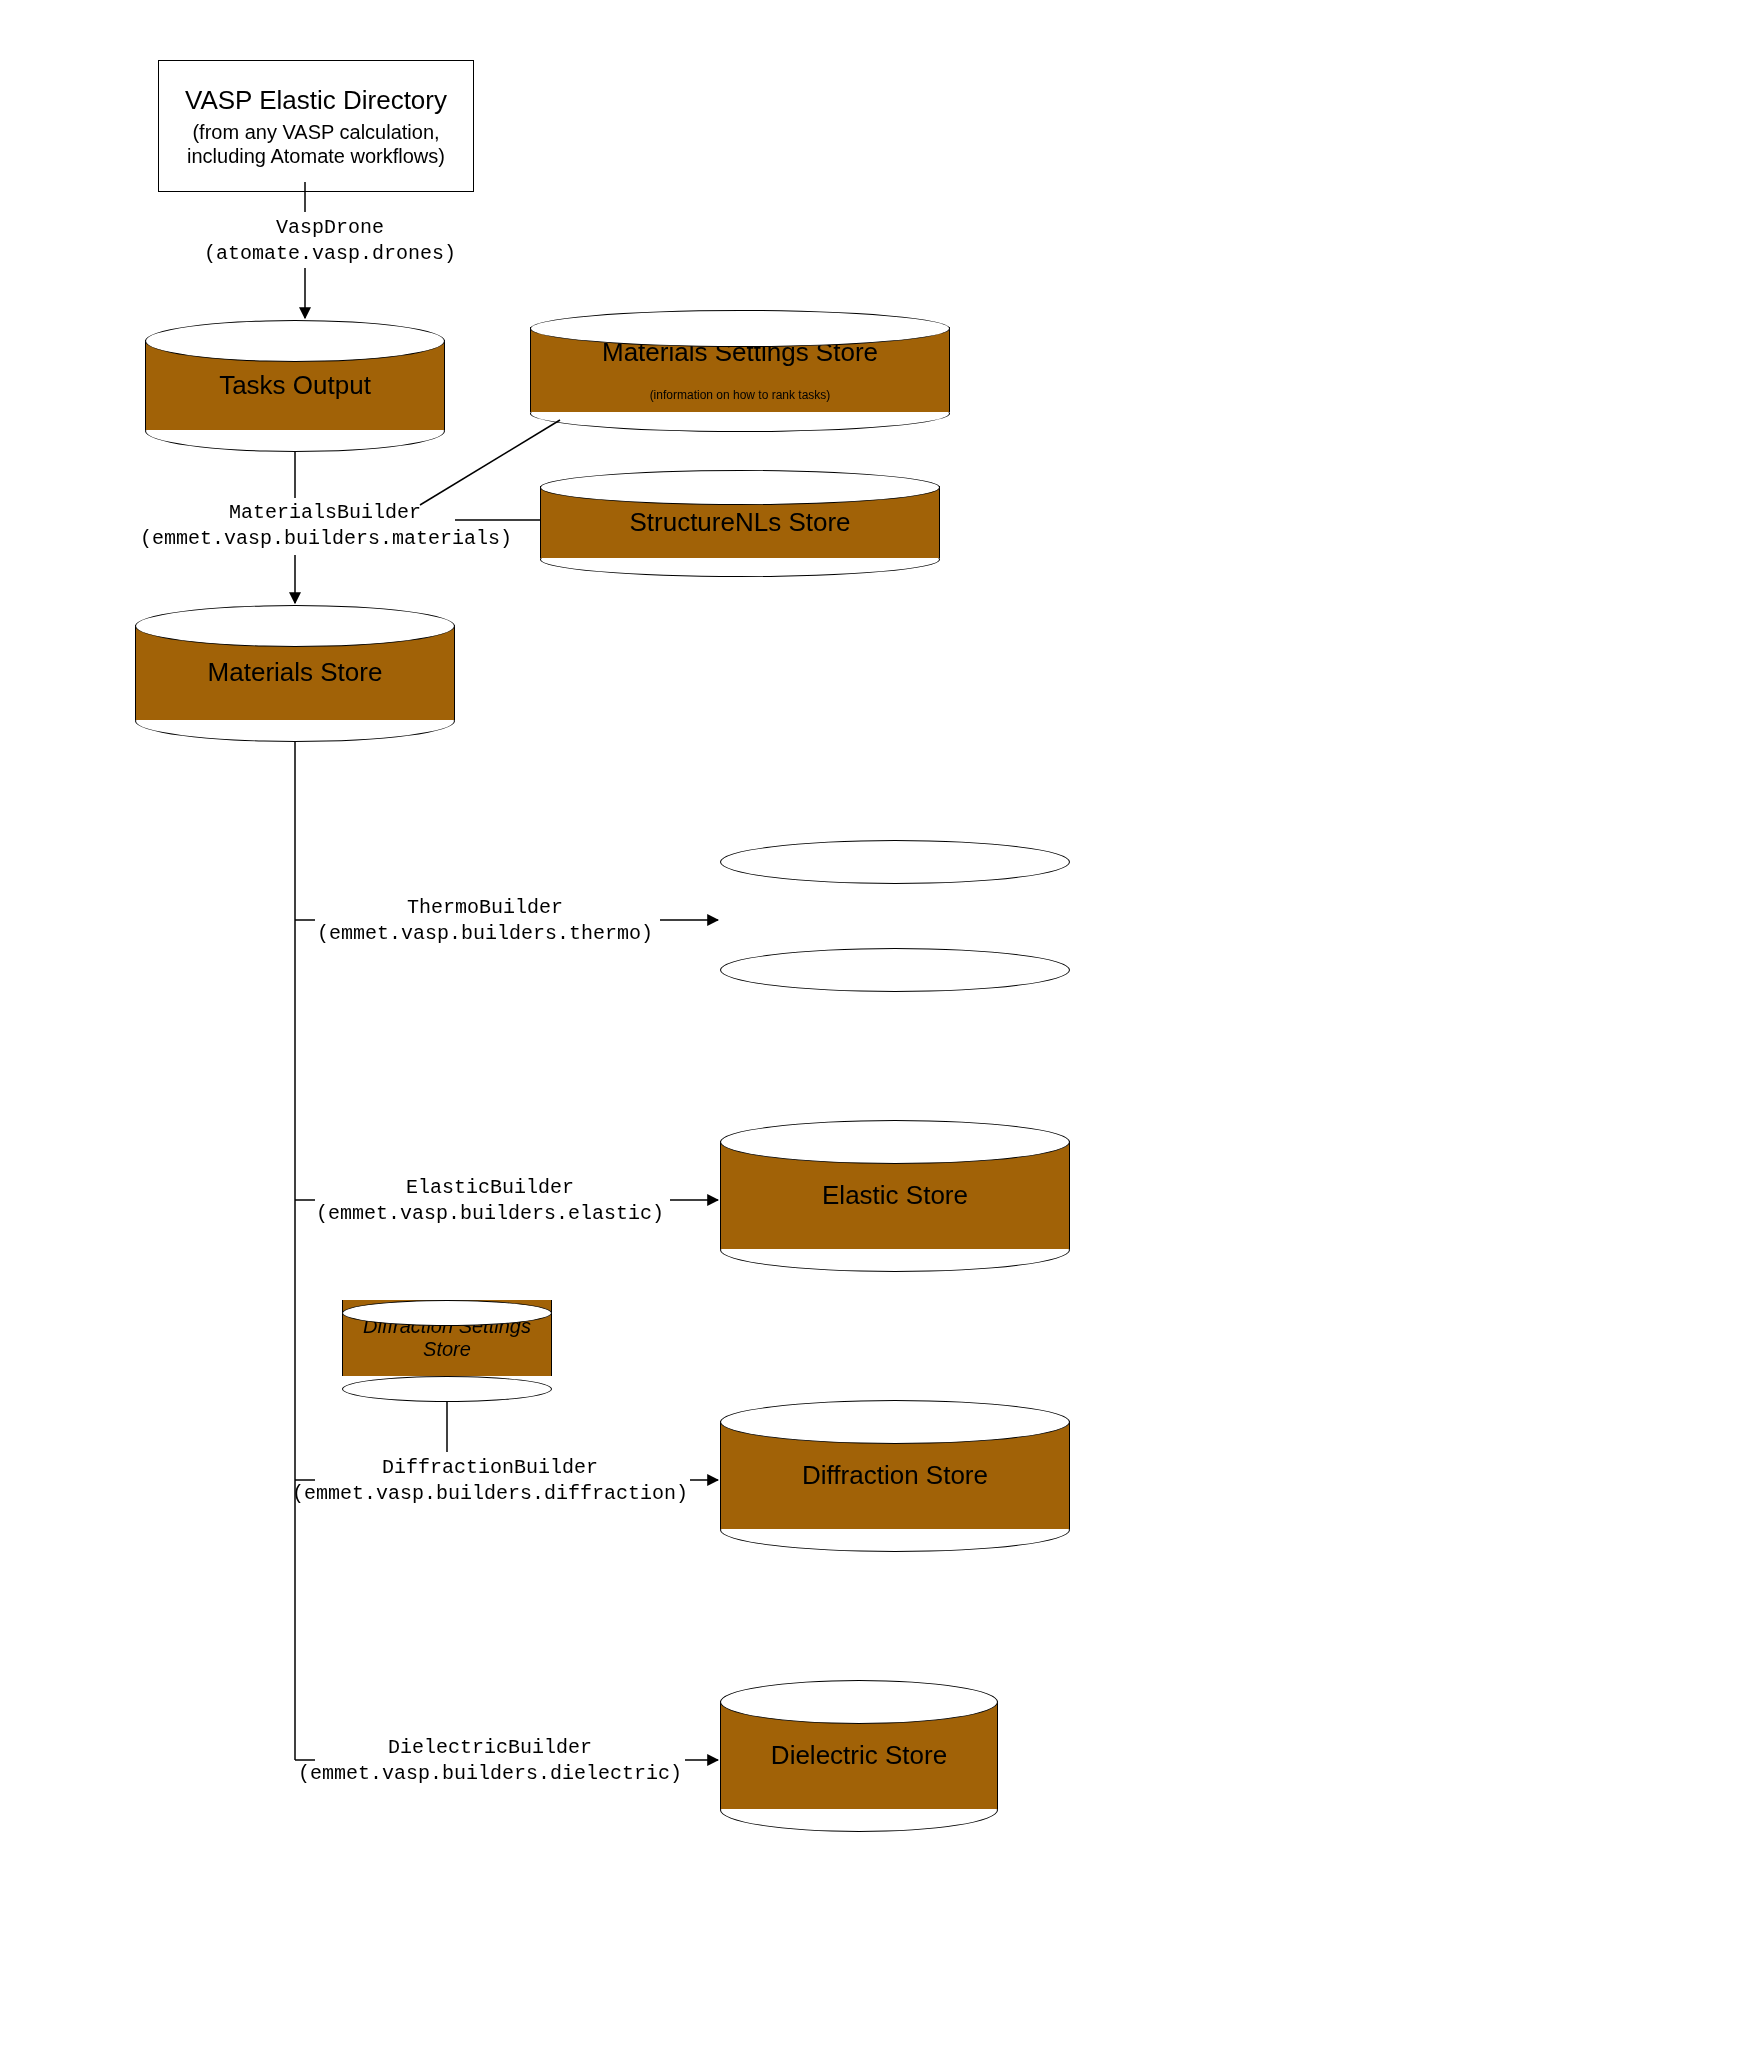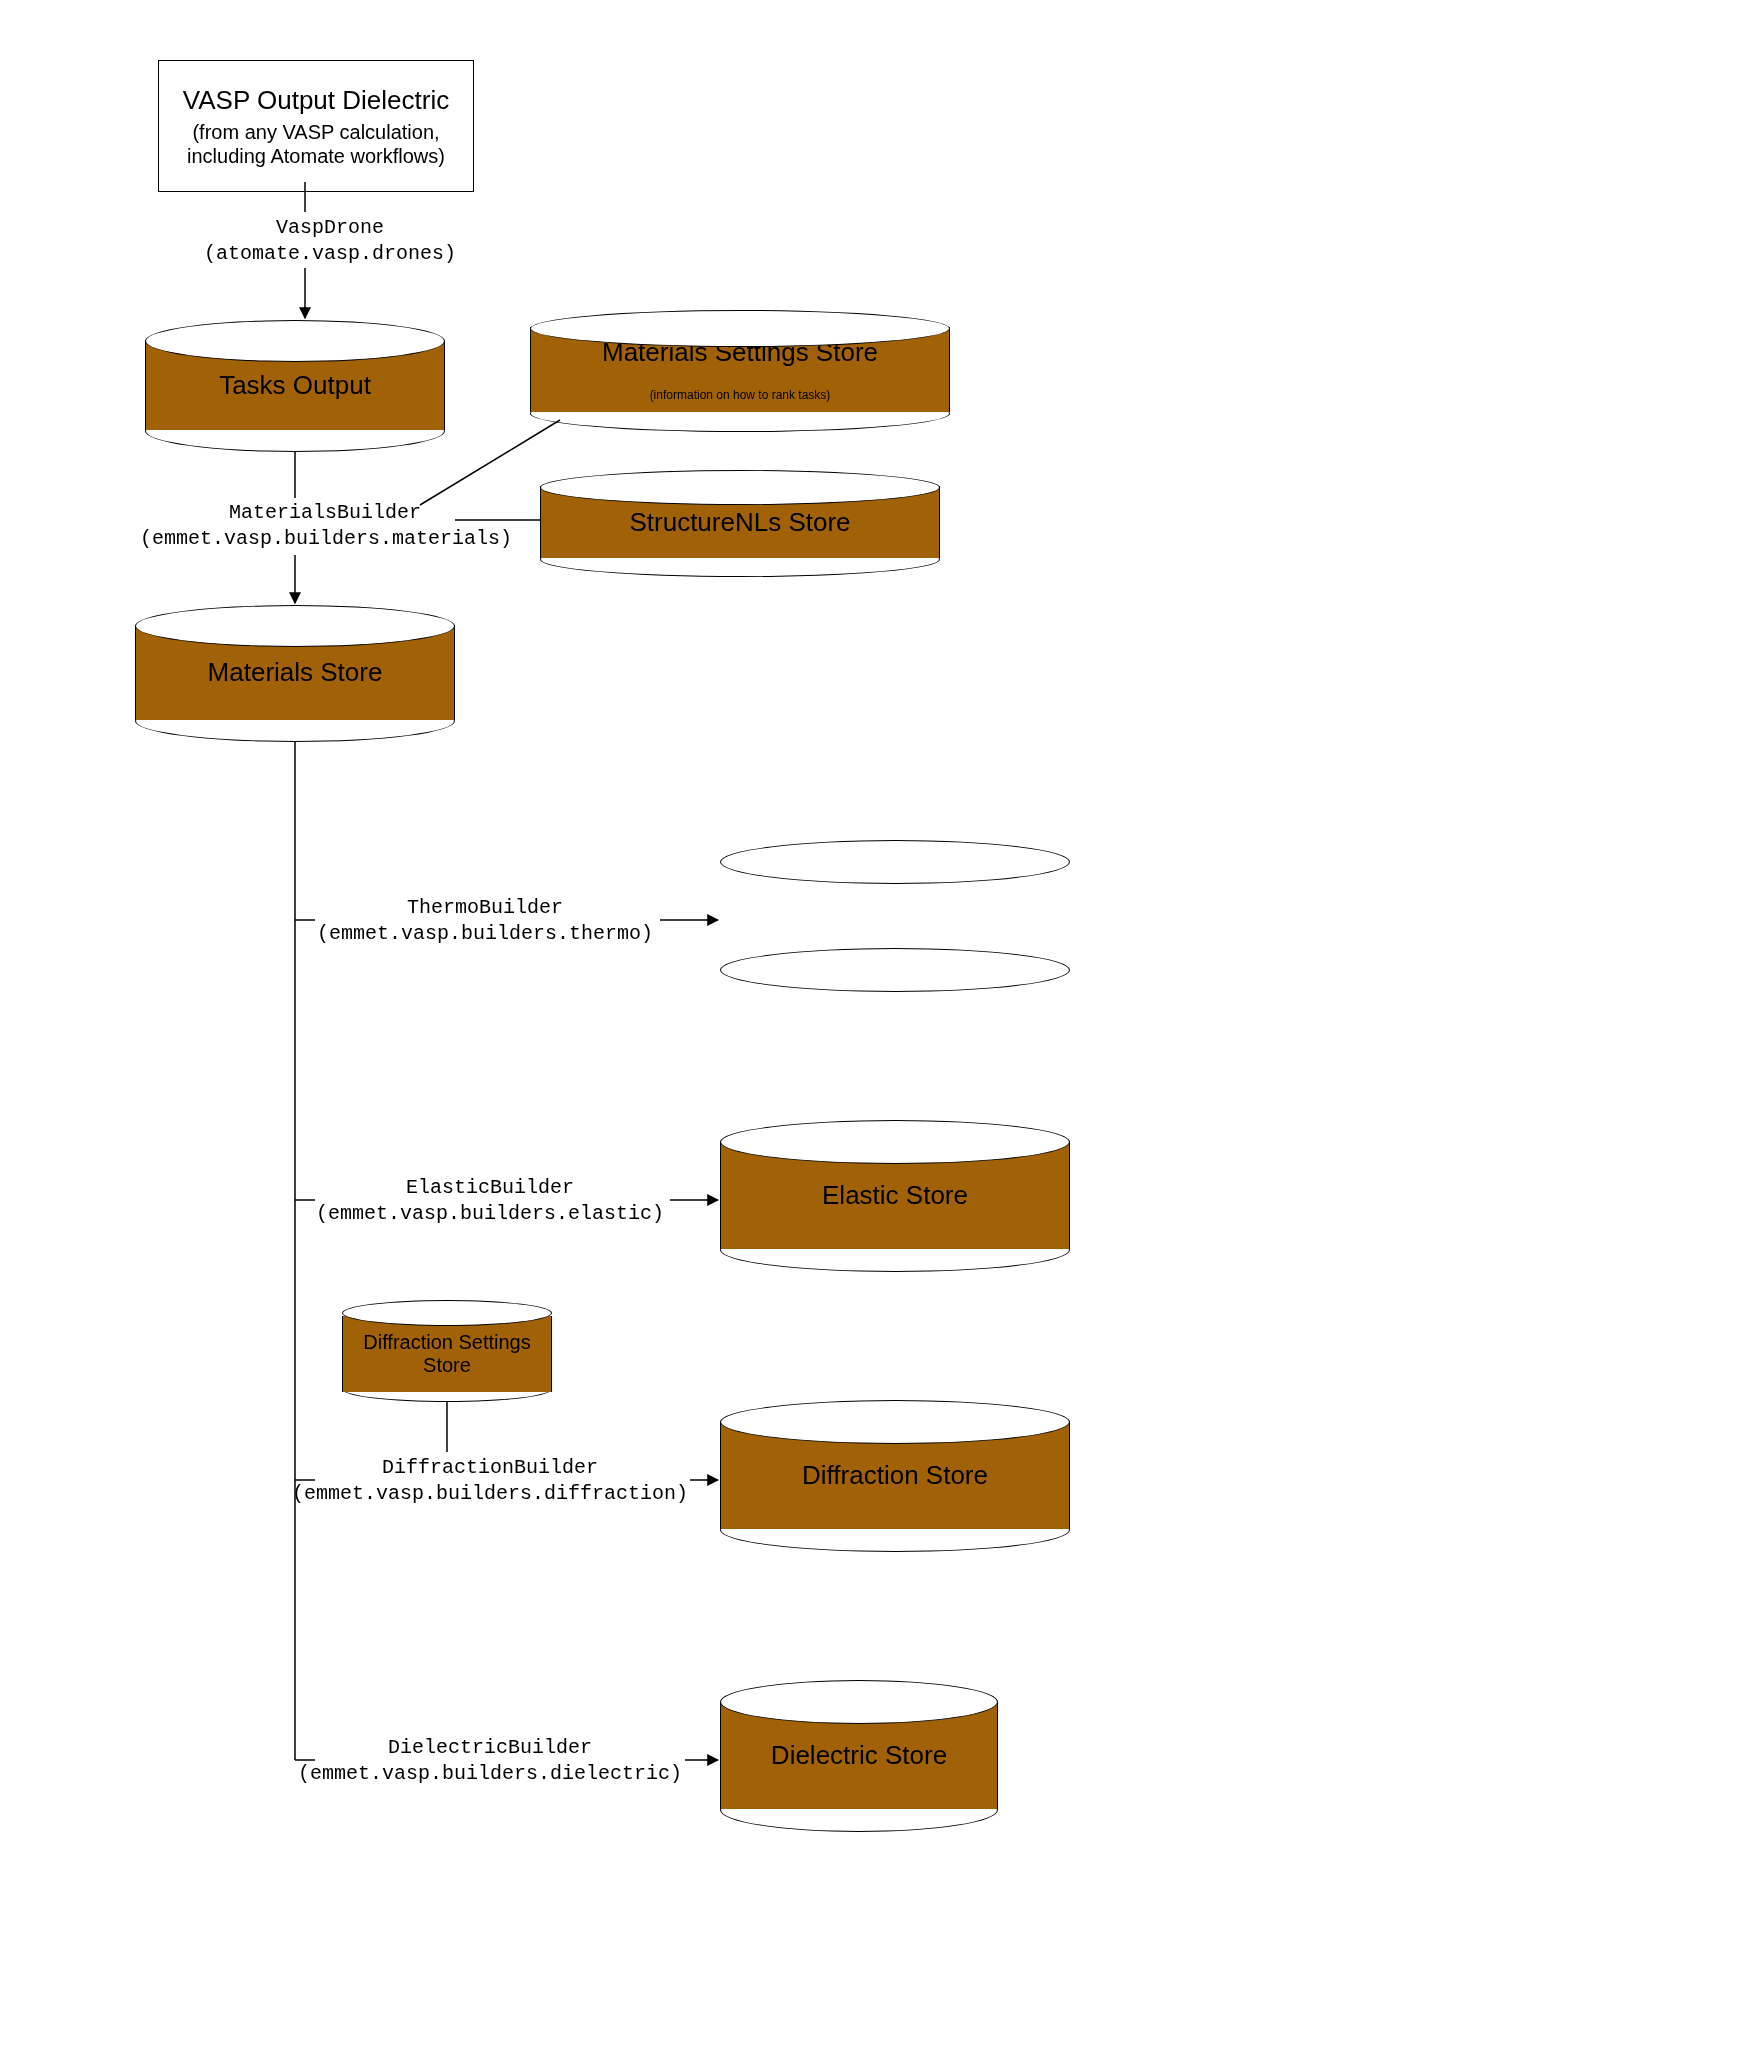--- a/index.html
+++ b/index.html
@@ -61,21 +61,21 @@
     left: 0; top: 0;
     width: 1745px;
     height: 2058px;
     pointer-events: none;
   }
 </style>
 </head>
 <body>
 
 <div class="box" style="left:158px; top:60px; width:290px; height:110px;">
-  <div class="title">VASP Output Dielectric</div>
+  <div class="title">VASP Elastic Directory</div>
   <div class="sub">(from any VASP calculation,</div>
   <div class="sub" style="margin-top:0;">including Atomate workflows)</div>
 </div>
 
 <div class="label" style="left:200px; top:215px; width:260px;">
   <span>VaspDrone</span><br>
   <span>(atomate.vasp.drones)</span>
 </div>
 
 <div class="cylinder" style="left:145px; top:320px; width:300px; height:130px;">
@@ -134,21 +134,21 @@
 <div class="cylinder" style="left:720px; top:1120px; width:350px; height:150px;">
   <div class="ellipse" style="top:108px; height:42px;"></div>
   <div class="cylinder-body" style="top:21px; height:108px;">
     <div class="title">Elastic Store</div>
   </div>
   <div class="ellipse" style="top:0; height:42px;"></div>
 </div>
 
 <div class="cylinder cylinder-sm" style="left:342px; top:1300px; width:210px; height:100px;">
   <div class="ellipse" style="top:76px; height:24px;"></div>
-  <div class="cylinder-body" style="top:16px; height:76px;">
+  <div class="cylinder-body" style="top:0; height:76px;font-style:italic;">
     <div class="title">Diffraction Settings</div>
     <div class="title" style="margin-top:0;">Store</div>
   </div>
   <div class="ellipse" style="top:0; height:24px;"></div>
 </div>
 
 <div class="label" style="left:280px; top:1455px; width:420px;">
   <span>DiffractionBuilder</span><br>
   <span>(emmet.vasp.builders.diffraction)</span>
 </div>

